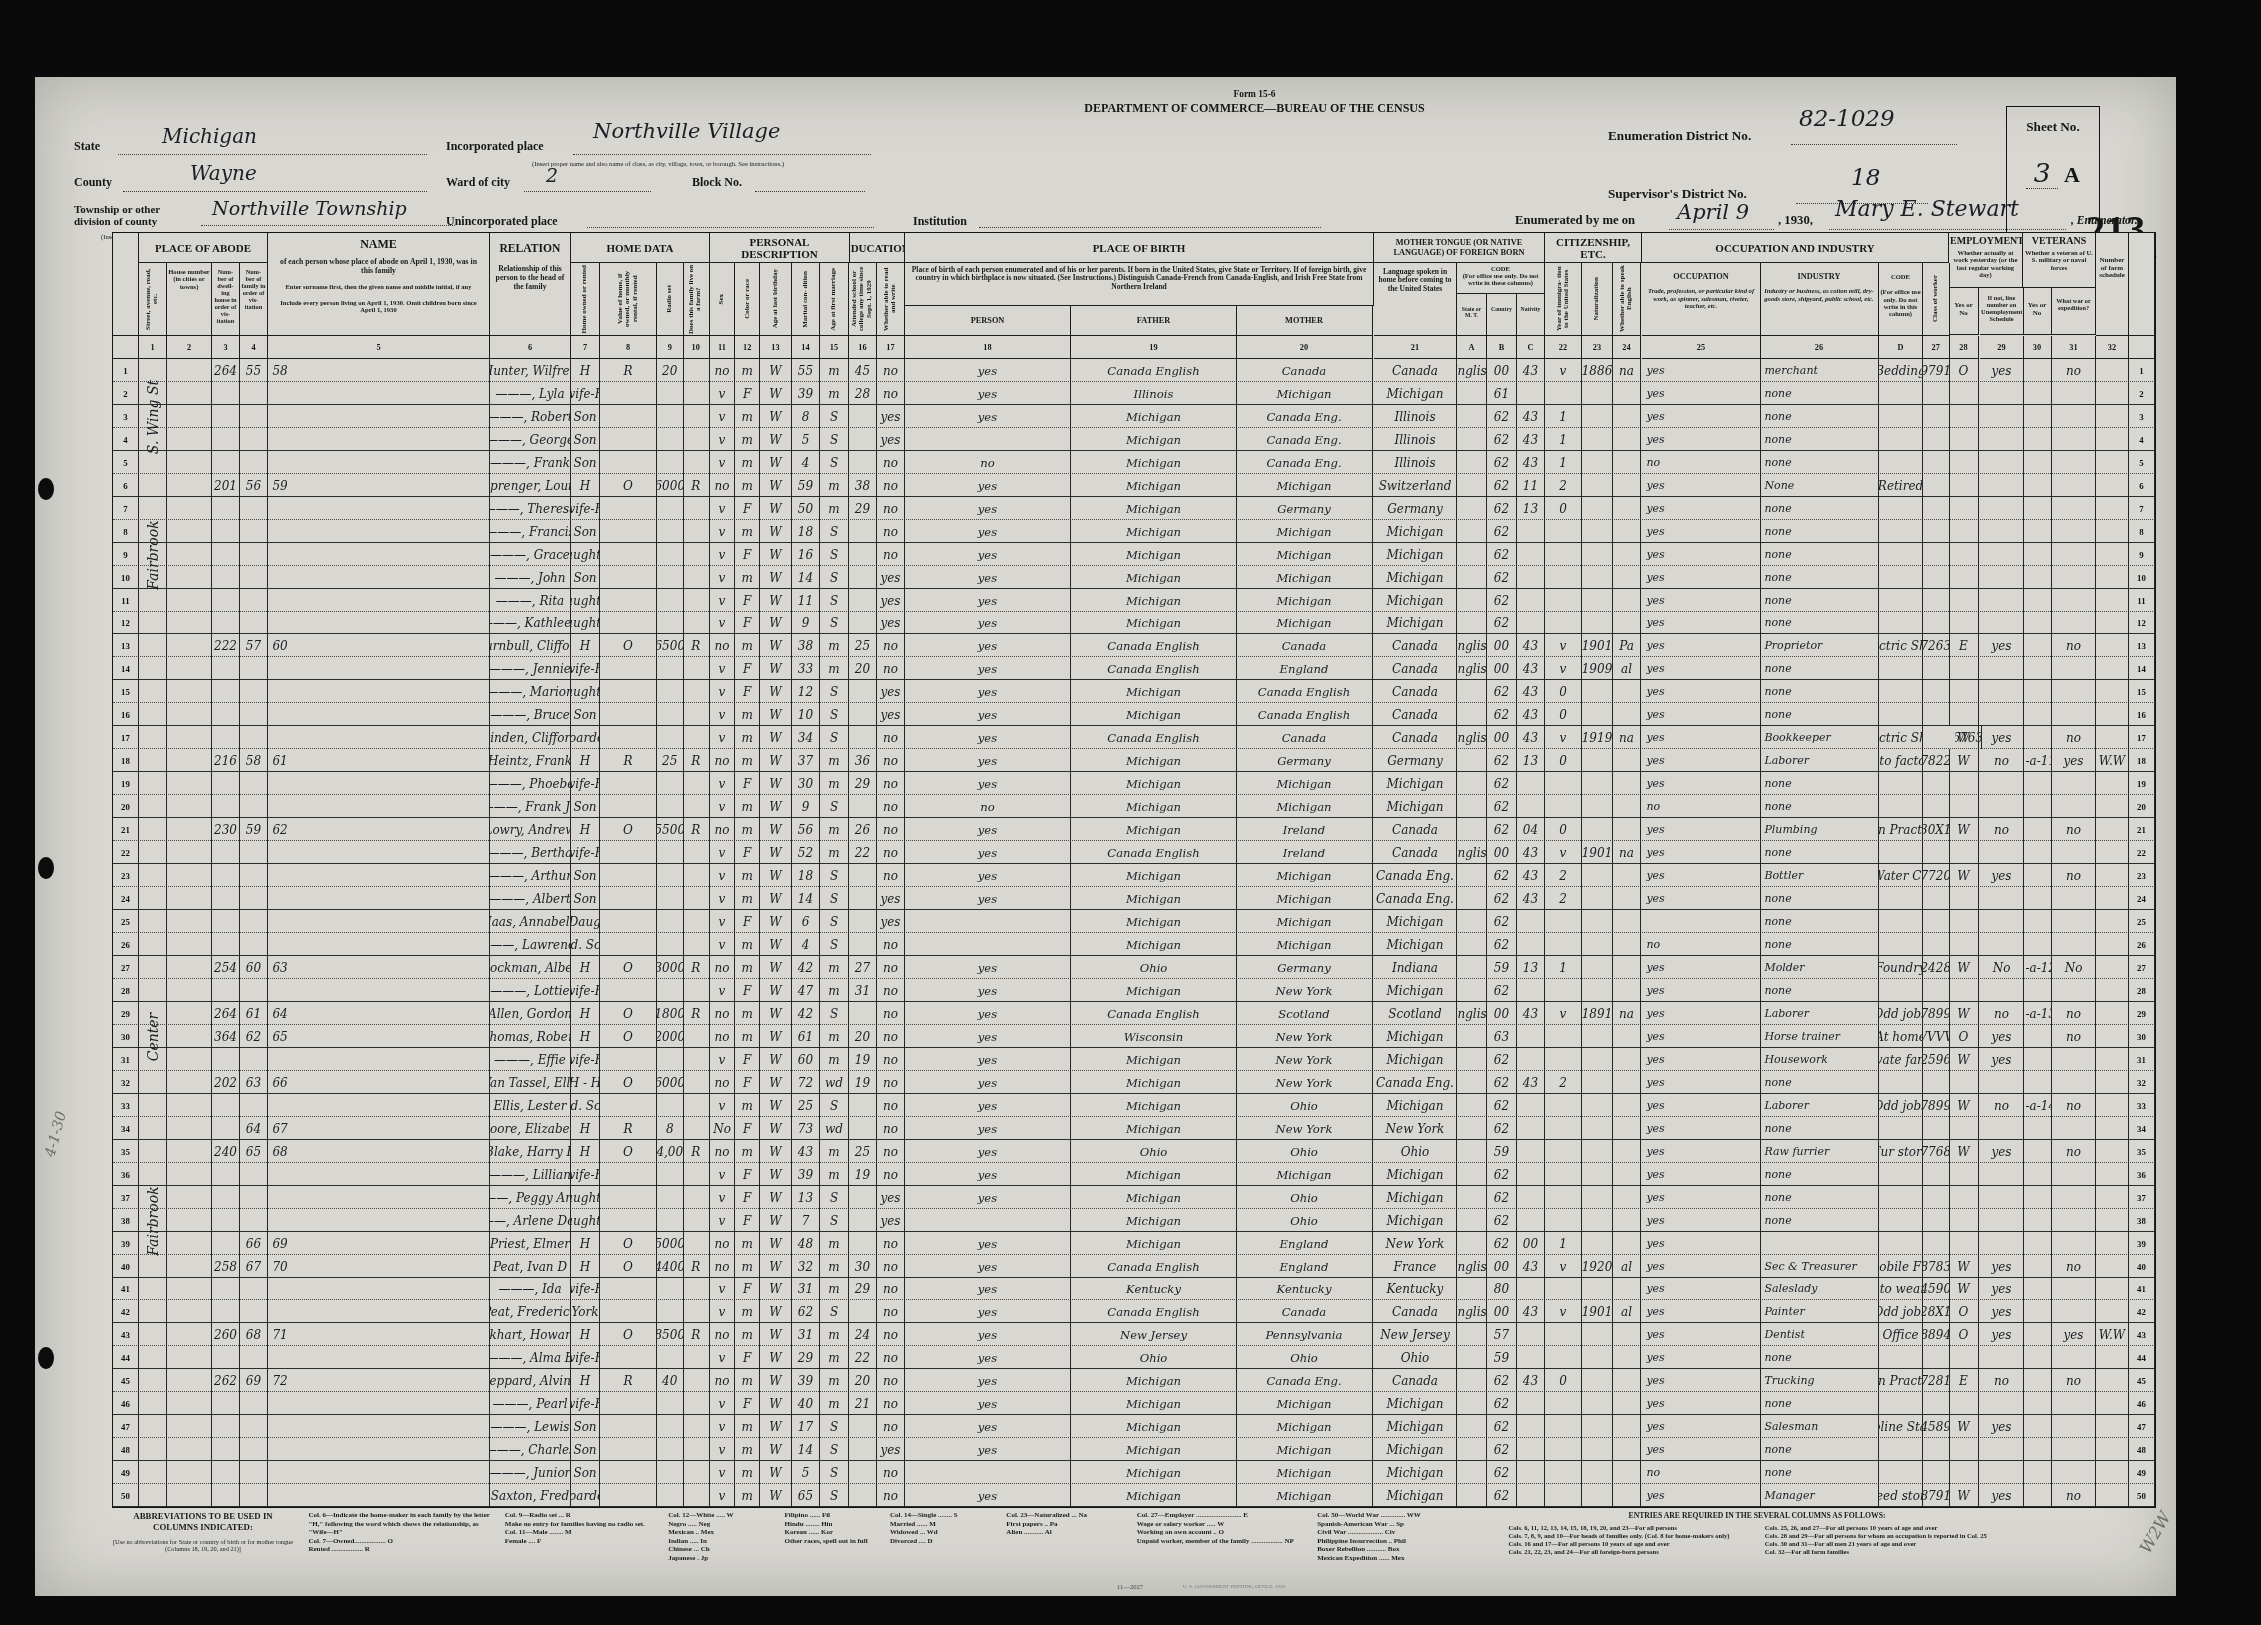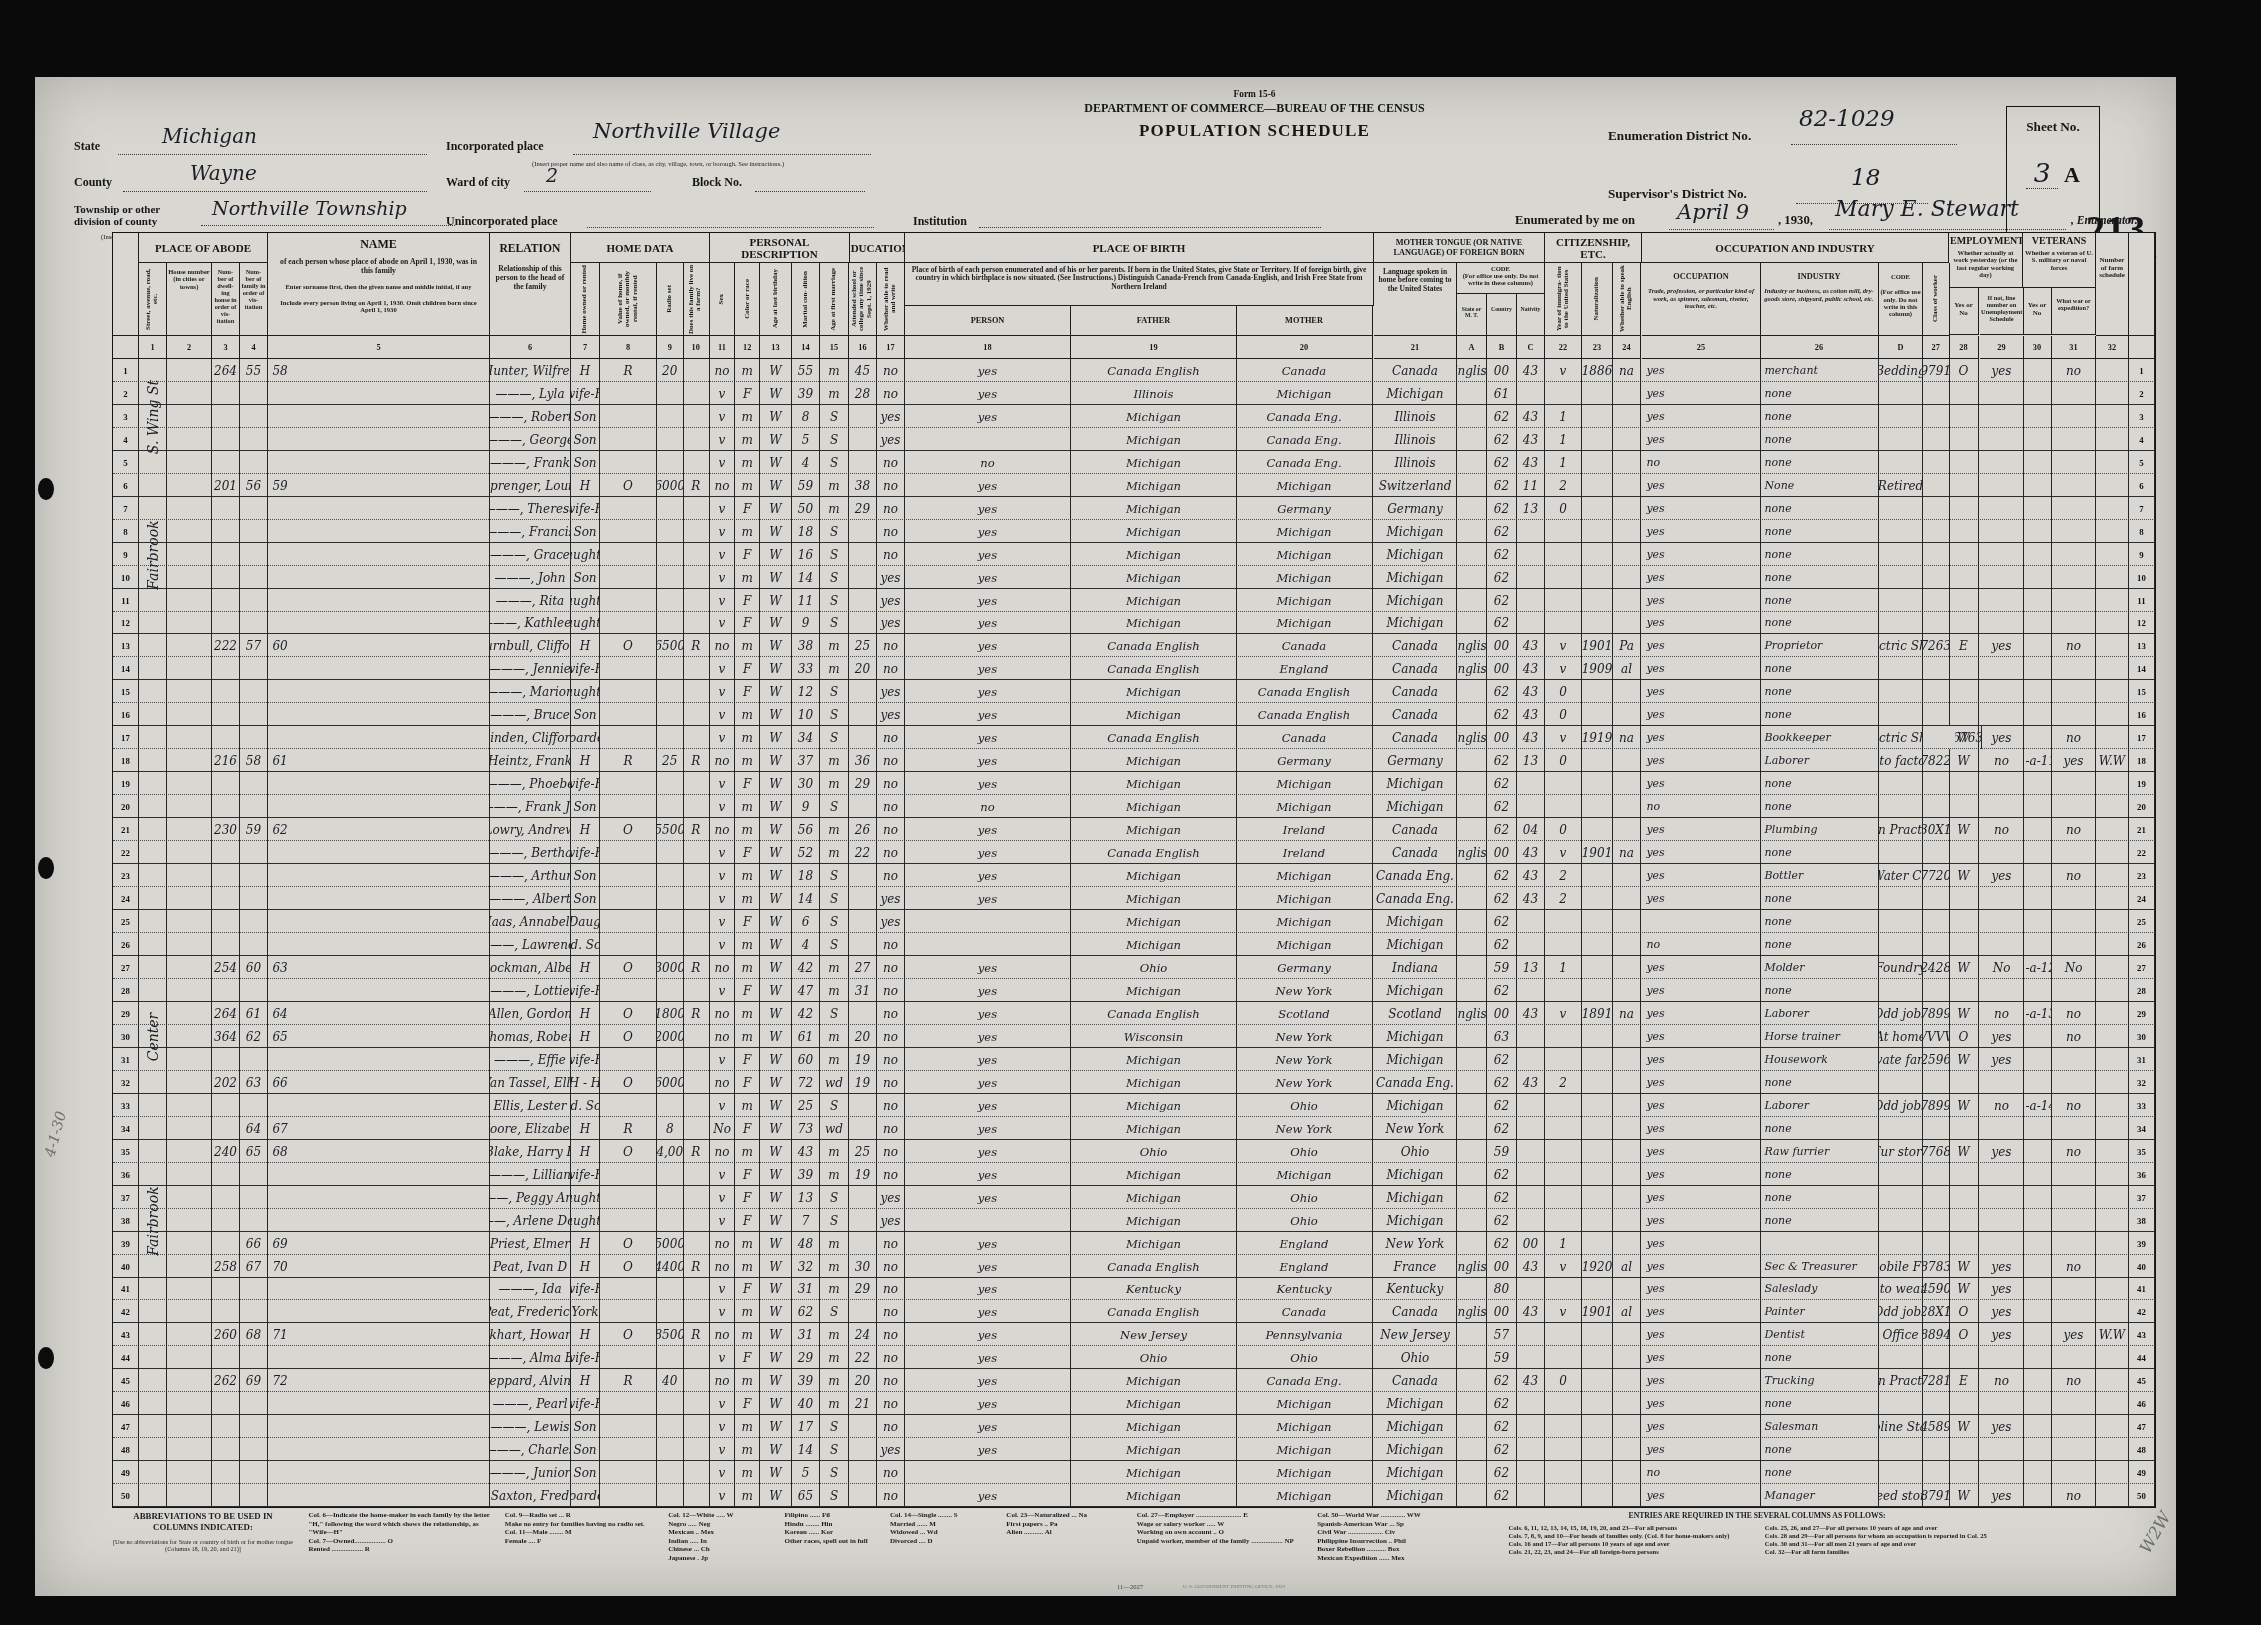--- a/index.html
+++ b/index.html
@@ -46,21 +46,20 @@
 </style>
 </head>
 <body>
 <div id="stage">
 
 <div id="paper">
 
   <div class="abs printed" style="left:800px;top:12px;width:839px;text-align:center;">
     <div class="b" style="font-size:9.4px;">Form 15-6</div>
     <div class="b" style="font-size:12px;margin-top:2.2px;">DEPARTMENT OF COMMERCE—BUREAU OF THE CENSUS</div>
-    <div class="b" style="font-size:17px;margin-top:4.4px;letter-spacing:1.1px;">POPULATION SCHEDULE</div>
   </div>
 
   <div class="abs printed b" style="left:39px;top:62px;font-size:12px;">State</div>
   <div class="fieldline" style="left:83px;top:77px;width:309px;"></div>
   <div class="abs hw" style="left:127px;top:47px;font-size:20px;">Michigan</div>
 
   <div class="abs printed b" style="left:39px;top:98px;font-size:12px;">County</div>
   <div class="fieldline" style="left:88px;top:114px;width:304px;"></div>
   <div class="abs hw" style="left:155px;top:84px;font-size:20px;">Wayne</div>
 

